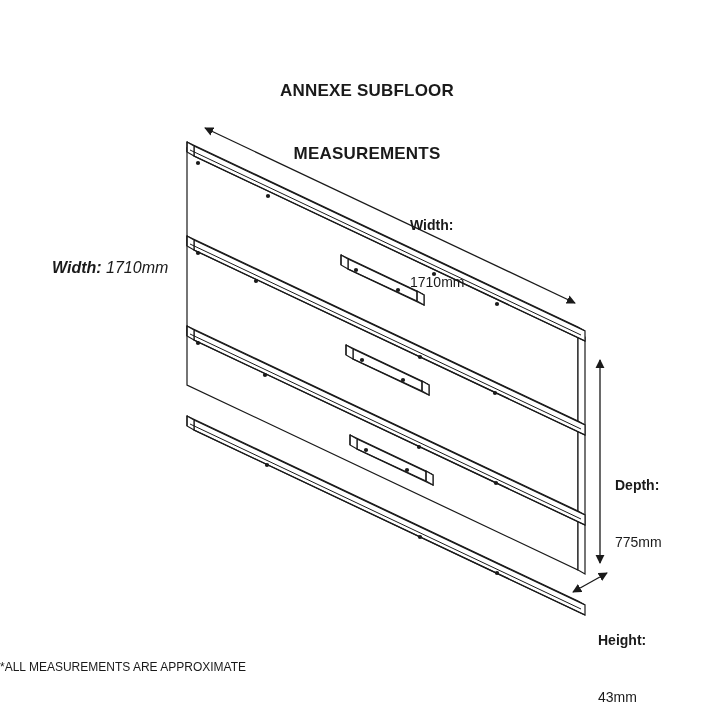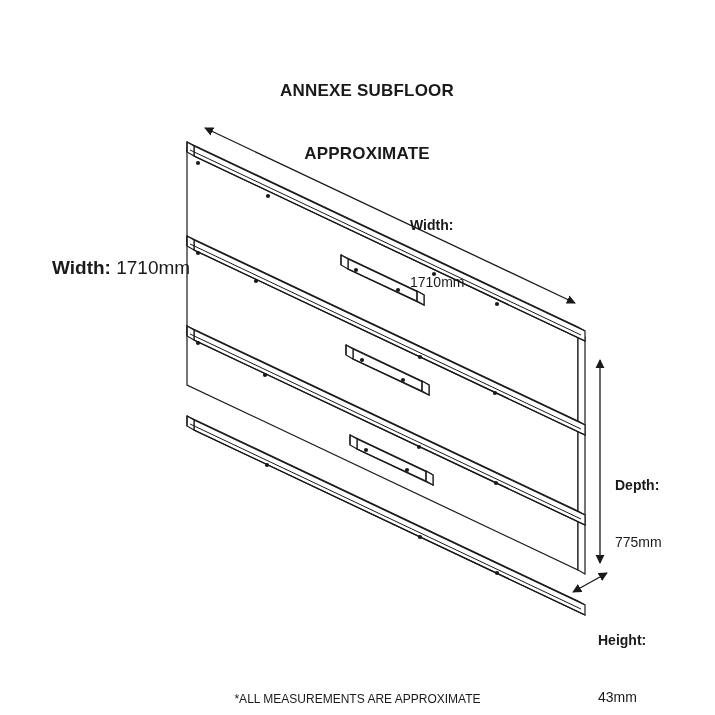--- a/index.html
+++ b/index.html
@@ -42,42 +42,42 @@
     font-weight: bold;
     letter-spacing: 0.2px;
     line-height: 21px;
   }
   #title-line-1, #title-line-2 { display: block; padding-left: 19px; }
 
   
   #spec-list {
     left: 52px;
     top: 218px;
-    font-size: 19px;
+    font-size: 16px;
     line-height: 20px;
+    font-style: italic;
   }
   .spec-row { display: block; }
   .spec-label { font-weight: bold; }
   .spec-value { font-weight: normal; }
 
   
   .callout { font-size: 14px; line-height: 19px; }
   .callout .c-label { display: block; font-weight: bold; }
   .callout .c-value { display: block; font-weight: normal; }
 
   #callout-width  { left: 410px; top: 178px; }
   #callout-depth  { left: 615px; top: 438px; }
   #callout-height { left: 598px; top: 593px; }
 
   
   #footer-note {
     left: 0;
-    top: 692px;
-    width: 715px;
-    text-align: center;
+    top: 660px;
+    width: 715px;
     font-size: 12px;
     font-weight: normal;
   }
 </style>
 </head>
 <body>
 
 <div id="stage">
 
   <svg id="drawing" viewBox="0 0 715 715">
@@ -210,21 +210,21 @@
 
       <g stroke="#1a1a1a" fill="none" stroke-width="1.3">
         <line x1="573" y1="592" x2="607" y2="573" marker-start="url(#arrowStart)" marker-end="url(#arrowEnd)"></line>
       </g>
 
     </g>
   </svg>
 
   <div class="txt" id="title-block">
     <span id="title-line-1">ANNEXE SUBFLOOR</span>
-    <span id="title-line-2">APPROXIMATE</span>
+    <span id="title-line-2">MEASUREMENTS</span>
   </div>
 
   <div class="txt" id="spec-list">
     <span class="spec-row"><span class="spec-label">Width: </span><span class="spec-value">1710mm</span></span>
   </div>
 
   <div class="txt callout" id="callout-width">
     <span class="c-label">Width:</span>
     <span class="c-value">1710mm</span>
   </div>

